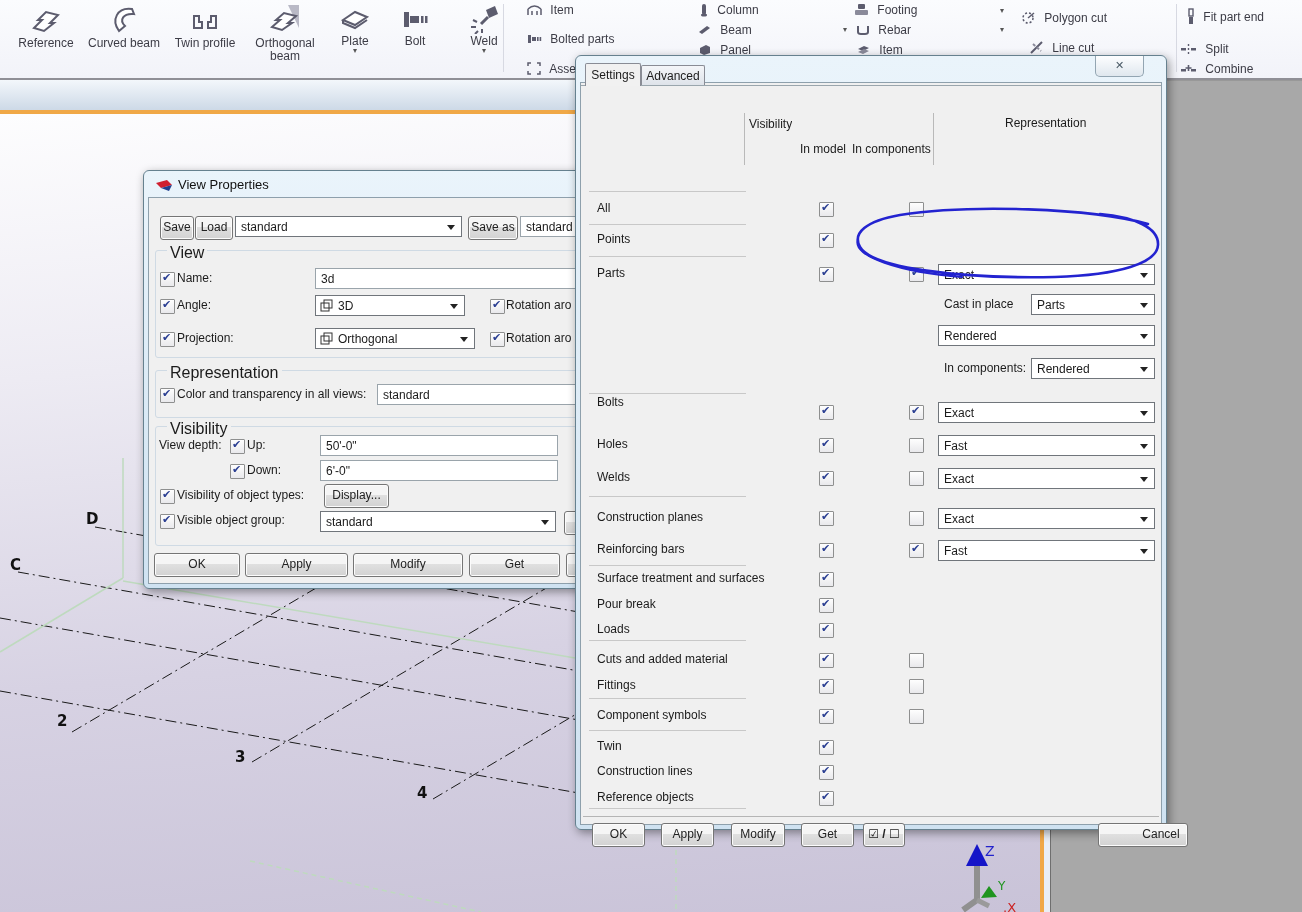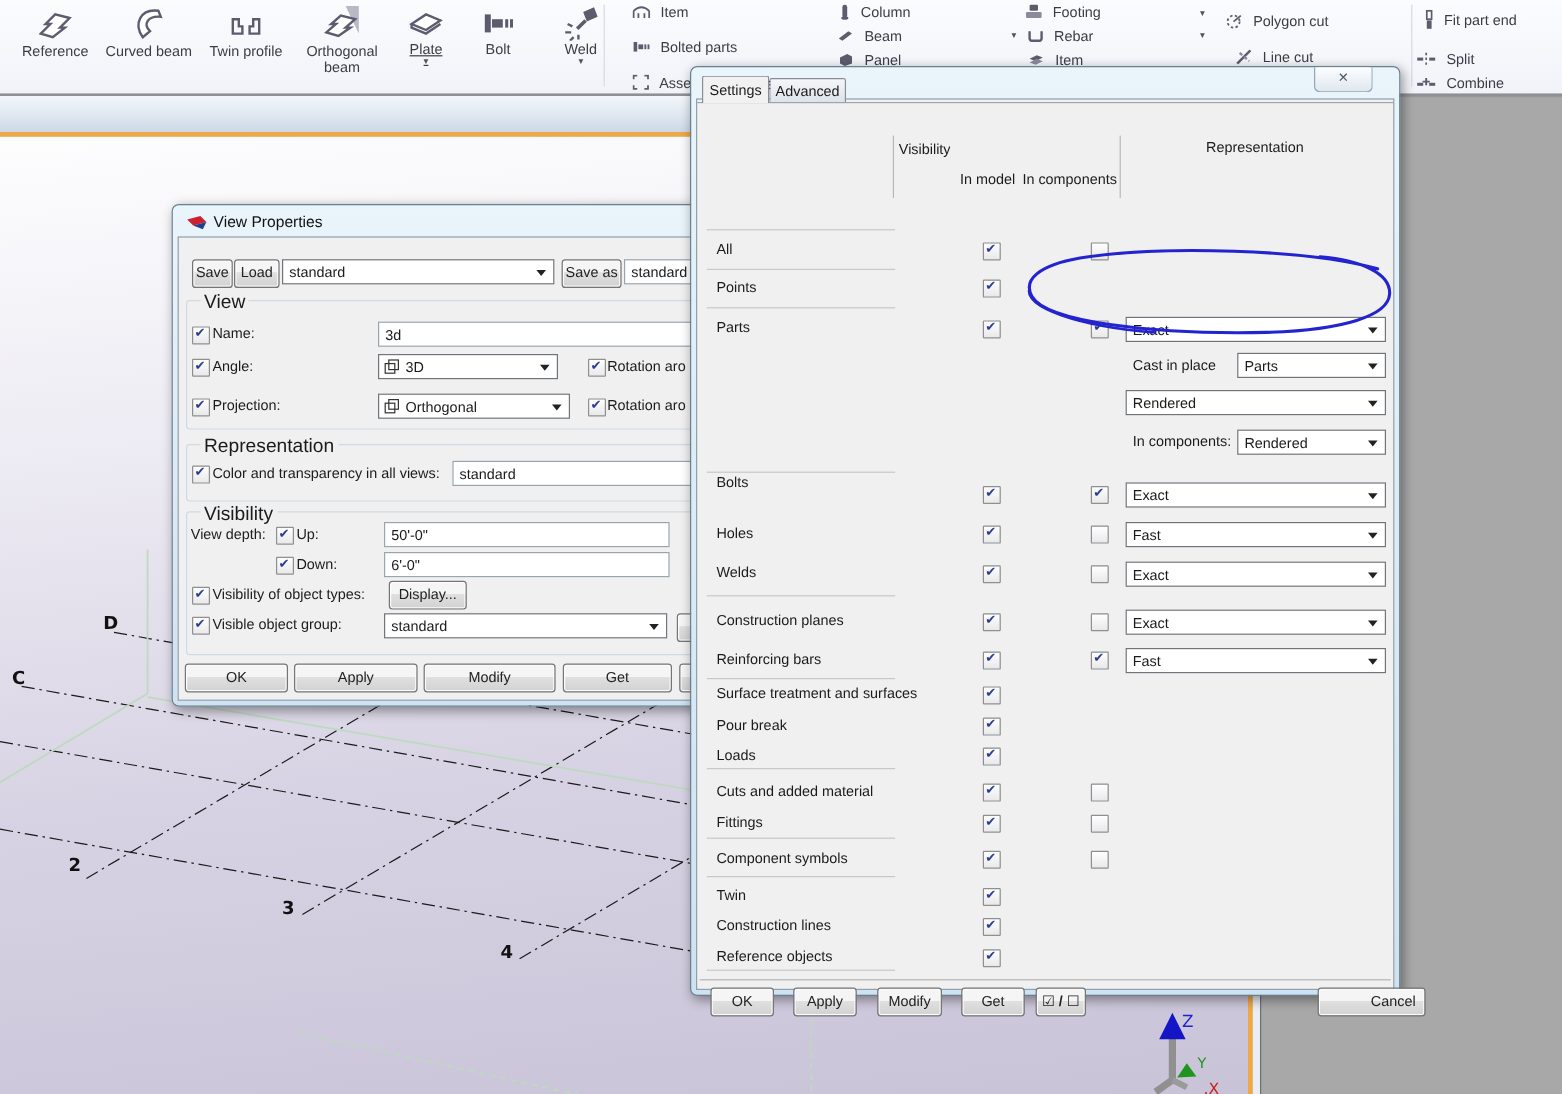--- a/index.html
+++ b/index.html
@@ -86,21 +86,21 @@
       </svg>
     <span class="lbl">Twin profile</span>
   </div>
   <div class="tb-big" style="left:248px;width:74px;">
     <svg class="ico" width="34" height="32" viewBox="0 0 34 32">
       <polygon points="20,1 31,1 31,24" fill="#b9b9c6"></polygon>
       <path d="M4 23 L12 16 H8 L16 9 L28 12 L20 19 H24 L14 26 Z" fill="#fff" stroke="#5c5c6e" stroke-width="2"></path>
       </svg>
     <span class="lbl">Orthogonal beam</span>
   </div>
-  <div class="tb-big" style="left:326px;width:58px;text-decoration:underline;">
+  <div class="tb-big" style="left:326px;width:58px;">
     <svg class="ico" width="34" height="30" viewBox="0 0 34 30">
       <path d="M5 16 L17 8 L29 13 L17 21 Z" fill="#fff" stroke="#5c5c6e" stroke-width="2"></path>
       <path d="M5 16 L5 19 L17 24 L29 16" fill="none" stroke="#5c5c6e" stroke-width="2"></path>
       </svg>
     <span class="lbl">Plate</span>
     <span class="dd">▾</span>
   </div>
   <div class="tb-big" style="left:388px;width:54px;">
     <svg class="ico" width="34" height="30" viewBox="0 0 34 30">
       <rect x="6" y="8" width="5" height="15" fill="#5c5c6e"></rect>

